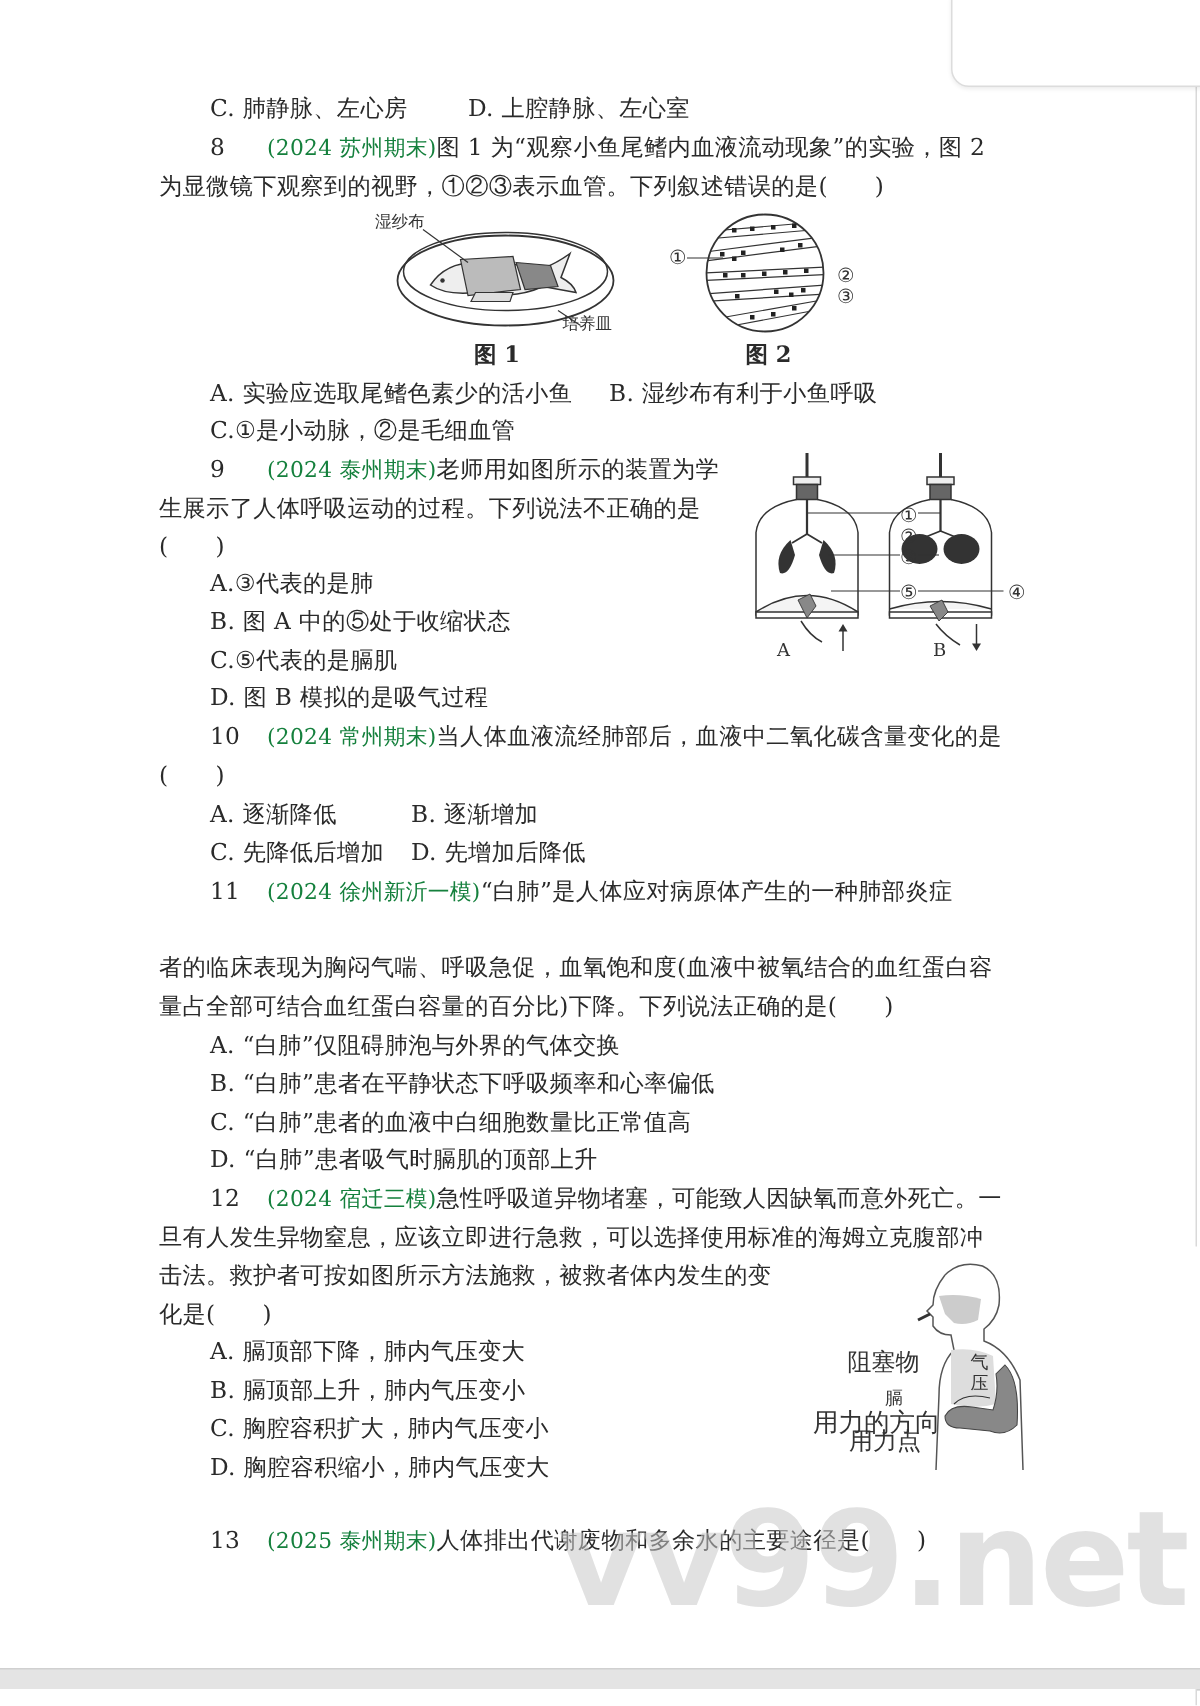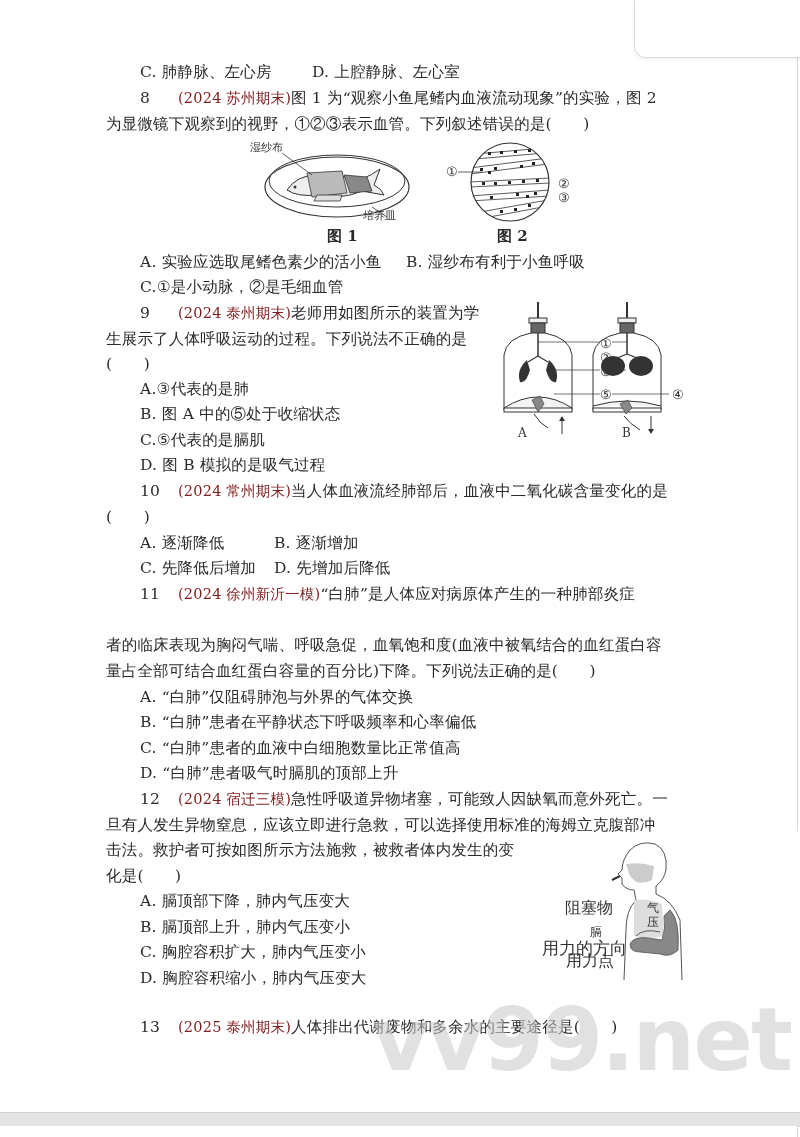--- a/index.html
+++ b/index.html
@@ -6,21 +6,21 @@
   body { width:800px; height:1137px; background:#ffffff; position:relative; overflow:hidden;
          font-family:"DejaVu Serif","Liberation Serif",serif; color:#2a2a2a; }
   .page { position:absolute; left:0; top:0; width:797px; height:831px; background:#fff;
           border-right:1px solid #d9d9d9; }
   .gutter { position:absolute; left:0; top:1112px; width:800px; height:13px; background:#e4e4e4;
             border-top:1px solid #d0d0d0; border-bottom:1px solid #d0d0d0; }
   .page2 { position:absolute; left:0; top:1126px; width:797px; height:11px; background:#fff; border-right:1px solid #d9d9d9; }
   .float-panel { position:absolute; left:634px; top:-2px; width:170px; height:58px; background:#fff;
                  border:1px solid #dcdcdc; border-radius:0 0 0 12px; box-shadow:0 1px 3px rgba(0,0,0,0.08); }
   .line { position:absolute; font-size:15.5px; line-height:20px; white-space:nowrap; letter-spacing:0.2px; }
-  .src { color:#7f1d1d; font-size:14.5px; }
+  .src { color:#15803d; font-size:14.5px; }
   .qnum { display:inline-block; width:38px; }
   .cap { position:absolute; font-size:15px; font-weight:bold; }
   .lbl { position:absolute; font-size:11px; white-space:nowrap; color:#333; }
   .watermark { position:absolute; left:372px; top:988px; font-family:"DejaVu Sans","Liberation Sans",sans-serif;
                font-weight:bold; font-size:88px; letter-spacing:-2px; color:rgba(200,200,200,0.55); }
   svg { position:absolute; overflow:visible; }
 </style>
 </head>
 <body>
 
@@ -43,22 +43,22 @@
     <ellipse cx="75" cy="36" rx="68" ry="26" fill="none" stroke="#333" stroke-width="1"></ellipse>
     <path d="M25 45 Q35 30 55 30 L90 32 L100 34 Q110 30 118 24 L112 40 Q120 44 122 50 L100 46 Q80 55 55 50 Q35 52 25 45Z" fill="#eee" stroke="#333" stroke-width="1"></path>
     <path d="M45 28 L80 26 L85 48 L50 52Z" fill="#bbb" stroke="#333" stroke-width="0.8"></path>
     <path d="M82 30 L105 32 L110 46 L88 48Z" fill="#888" stroke="#333" stroke-width="0.8"></path>
     <path d="M55 50 L80 50 L78 56 L52 56Z" fill="#ddd" stroke="#333" stroke-width="0.8"></path>
     <circle cx="33" cy="42" r="1.5" fill="#333"></circle>
     <line x1="20" y1="8" x2="50" y2="30" stroke="#333" stroke-width="0.8"></line>
     <line x1="110" y1="62" x2="125" y2="72" stroke="#333" stroke-width="0.8"></line>
   </svg>
   <div class="lbl" style="left:250px;top:140px;">湿纱布</div>
-  <div class="lbl" style="left:363px;top:208px;text-align:center;">培养皿</div>
-  <div class="cap" style="left:327px;top:227px;">图 1</div>
+  <div class="lbl" style="left:375px;top:208px;text-align:center;">培养皿</div>
+  <div class="cap" style="left:316px;top:227px;">图 1</div>
 
   <svg style="left:470px;top:138px;" width="80" height="88" viewBox="0 0 80 88">
     <defs>
         <clipPath id="c2">
           <circle cx="40" cy="44" r="39"></circle>
         </clipPath>
       </defs>
     <circle cx="40" cy="44" r="39" fill="#fff" stroke="#333" stroke-width="1.2"></circle>
     <g clip-path="url(#c2)" stroke="#333" stroke-width="0.8" fill="none">
       <path d="M5 16 L75 10"></path>

